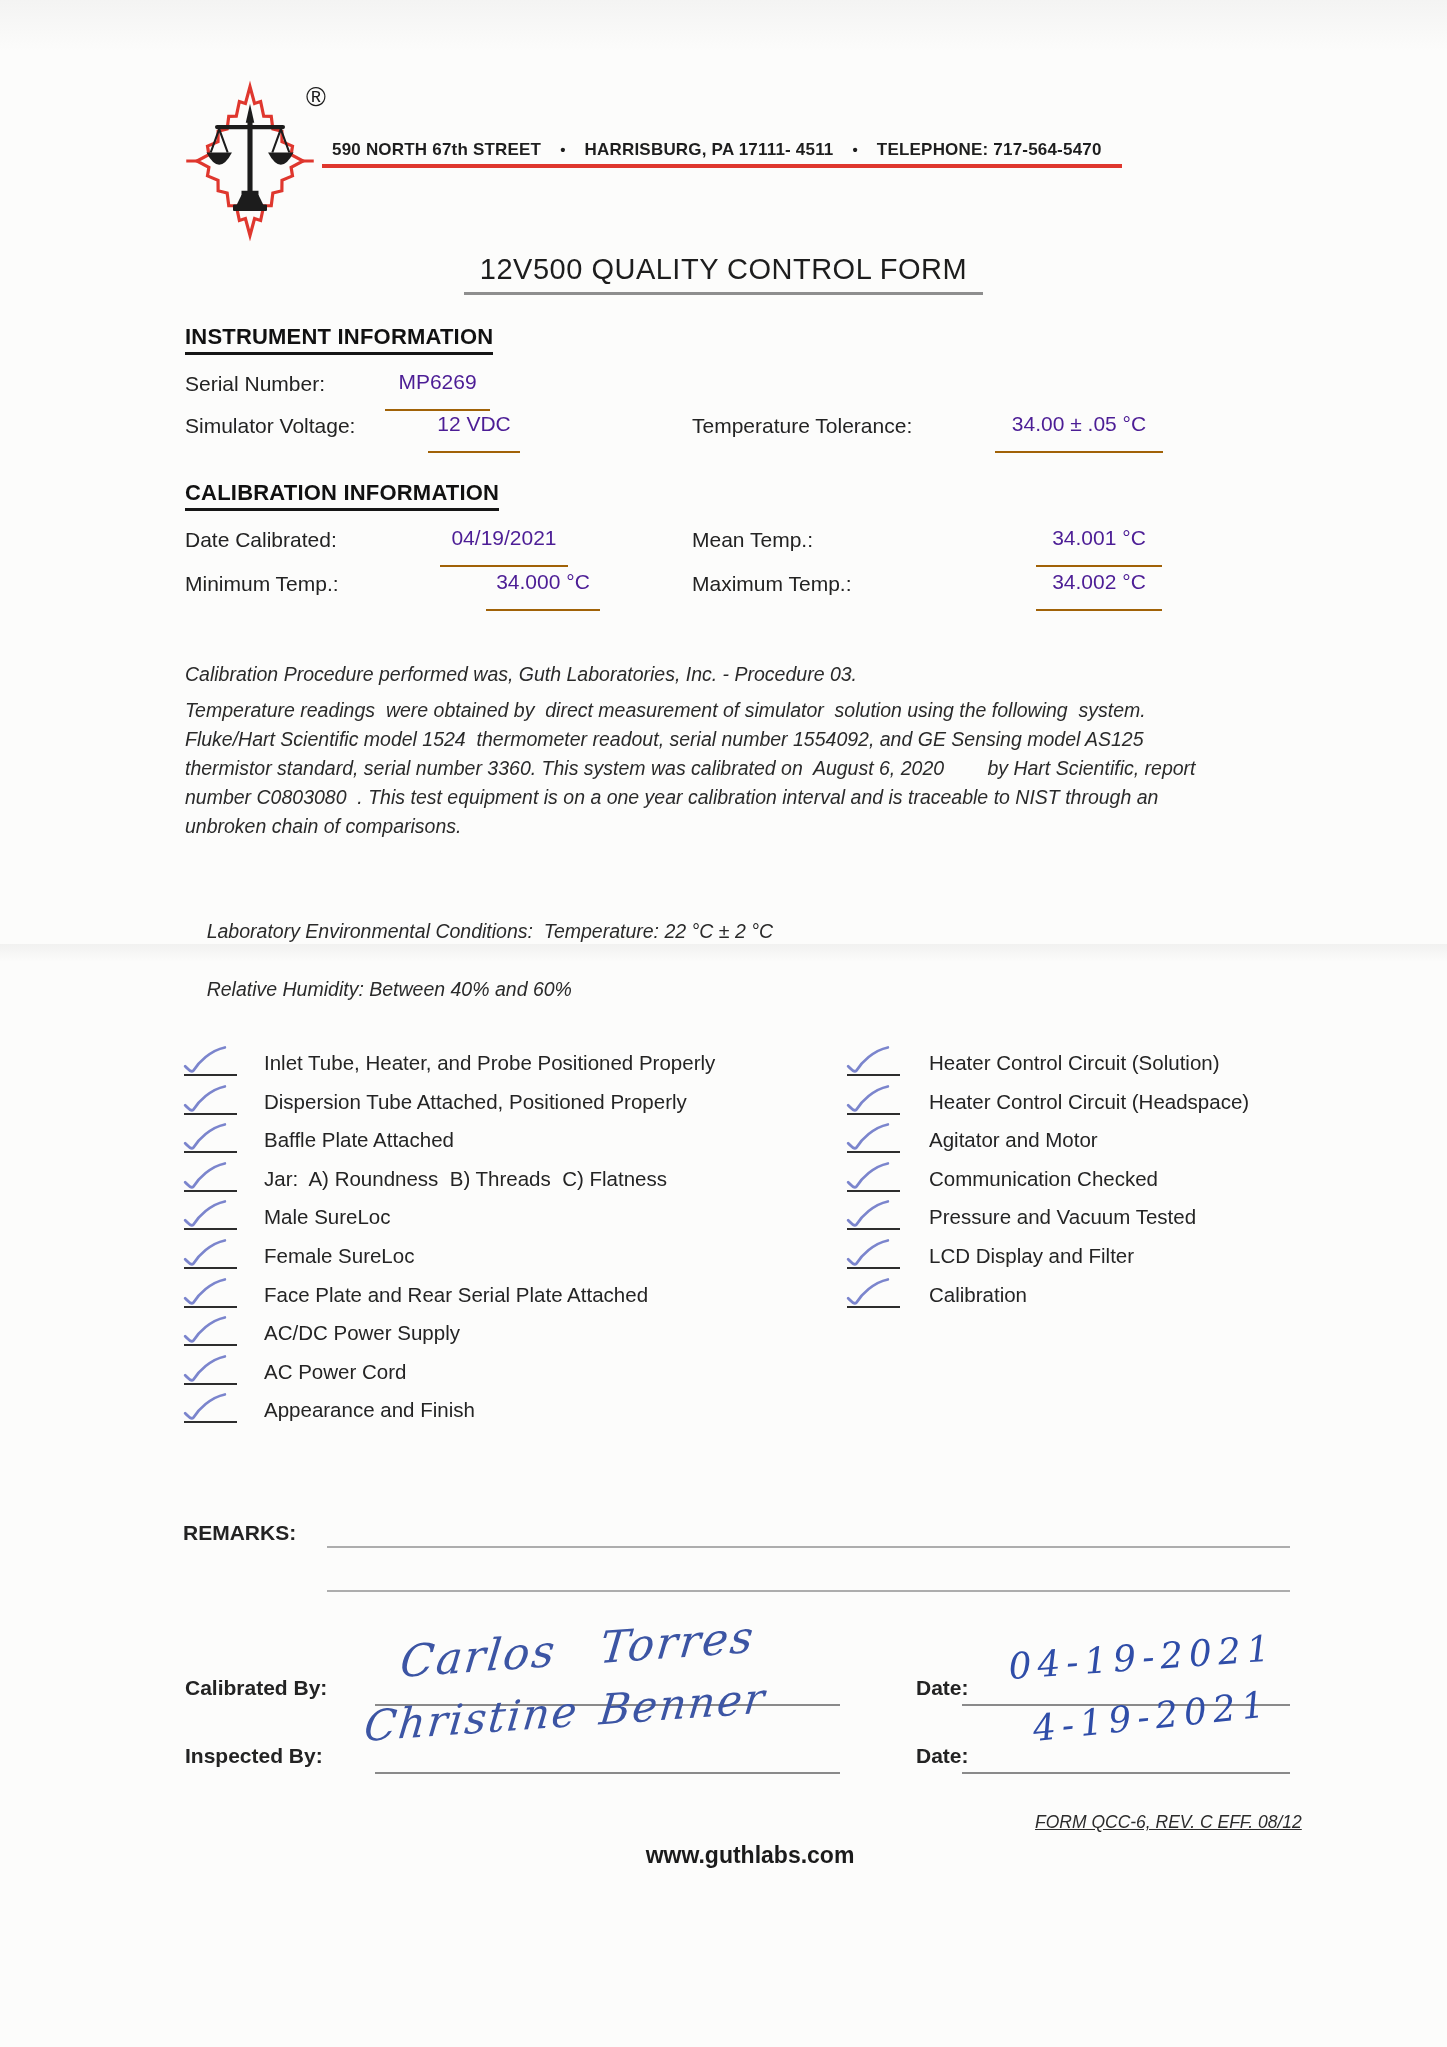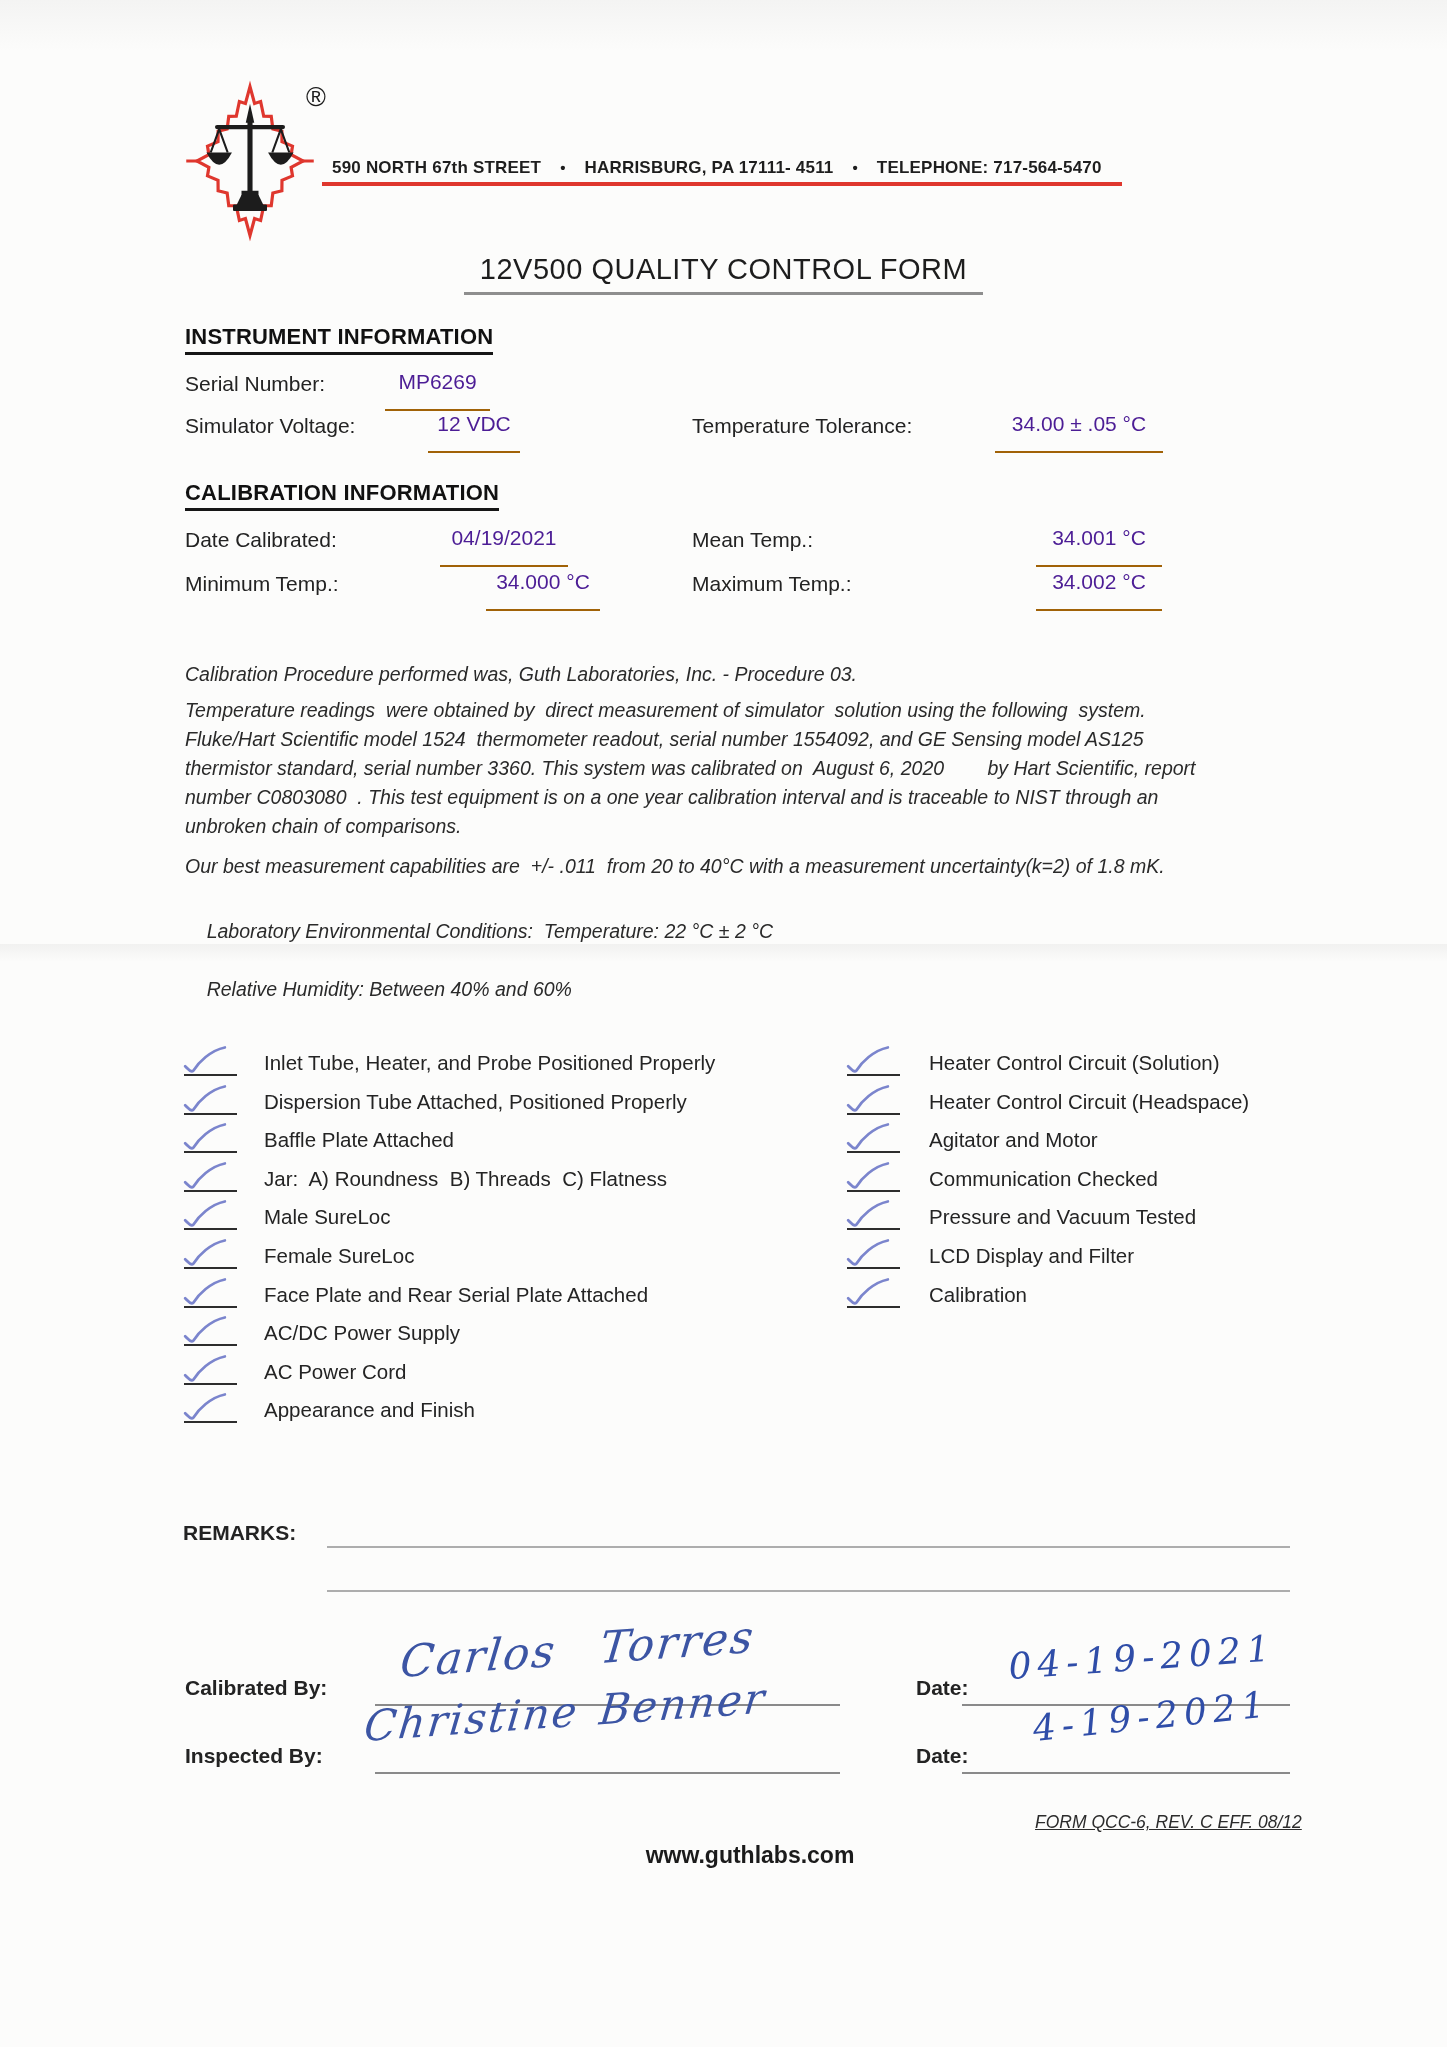--- a/index.html
+++ b/index.html
@@ -11,21 +11,21 @@
   .abs{position:absolute;}
   .artifact-top{left:0;top:0;width:100%;height:52px;
     background:linear-gradient(to bottom, rgba(90,90,90,0.05), rgba(0,0,0,0));}
   .seam{left:0;top:944px;width:100%;height:18px;
     background:linear-gradient(to bottom, rgba(110,110,110,0.08), rgba(255,255,255,0));}
   .regmark{font-size:27px;color:#1c1c1c;}
   .company-name{
     font-size:46px;font-weight:700;font-variant:small-caps;
     letter-spacing:1px;color:#1f1f1f;white-space:nowrap;
   }
-  .addr-row{margin-top:20px;font-size:17px;font-weight:700;color:#1e1e1e;
+  .addr-row{margin-top:2px;font-size:17px;font-weight:700;color:#1e1e1e;
     letter-spacing:.2px;white-space:nowrap;}
   .addr-row .sep{margin:0 14px;font-size:15px;}
   .red-rule{margin-top:4px;height:4px;background:#df372e;width:800px;margin-left:-10px;}
   .title-wrap{left:0;top:253px;width:1447px;text-align:center;}
   .title-text{display:inline-block;font-size:29px;font-weight:400;letter-spacing:.5px;
     color:#1d1d1d;border-bottom:3px solid #8e8e8e;padding:0 16px 6px;}
   .hd{font-size:22px;font-weight:700;color:#111;border-bottom:3px solid #161616;
     padding-bottom:2px;letter-spacing:.2px;}
   .lbl{font-size:21px;color:#232323;white-space:pre;}
   .b{font-weight:700;}
@@ -113,21 +113,20 @@
   <div class="abs val" style="left:486px;top:570px;width:114px;">34.000 °C</div>
   <div class="abs lbl" style="left:692px;top:572px;">Maximum Temp.:</div>
   <div class="abs val" style="left:1036px;top:570px;width:126px;">34.002 °C</div>
 
   <div class="abs para" style="left:185px;top:660px;">Calibration Procedure performed was, Guth Laboratories, Inc. - Procedure 03.</div>
   <div class="abs para" style="left:185px;top:696px;">Temperature readings  were obtained by  direct measurement of simulator  solution using the following  system.
 Fluke/Hart Scientific model 1524  thermometer readout, serial number 1554092, and GE Sensing model AS125
 thermistor standard, serial number 3360. This system was calibrated on  August 6, 2020        by Hart Scientific, report
 number C0803080  . This test equipment is on a one year calibration interval and is traceable to NIST through an
 unbroken chain of comparisons.</div>
-  <div class="abs para" style="left:185px;top:852px;">Our best measurement capabilities are  +/- .011  from 20 to 40°C with a measurement uncertainty(k=2) of 1.8 mK.</div>
   <div class="abs para" style="left:185px;top:888px;">
     <span>Laboratory Environmental Conditions:  Temperature: 22 °C ± 2 °C</span>
     <span style="display:inline-block;width:62px;"></span>
     <span>Relative Humidity: Between 40% and 60%</span>
   </div>
 
 
   <div class="abs chkcol" style="left:184px;top:1050px;">
     <div class="chkrow">
       <span class="chk">

